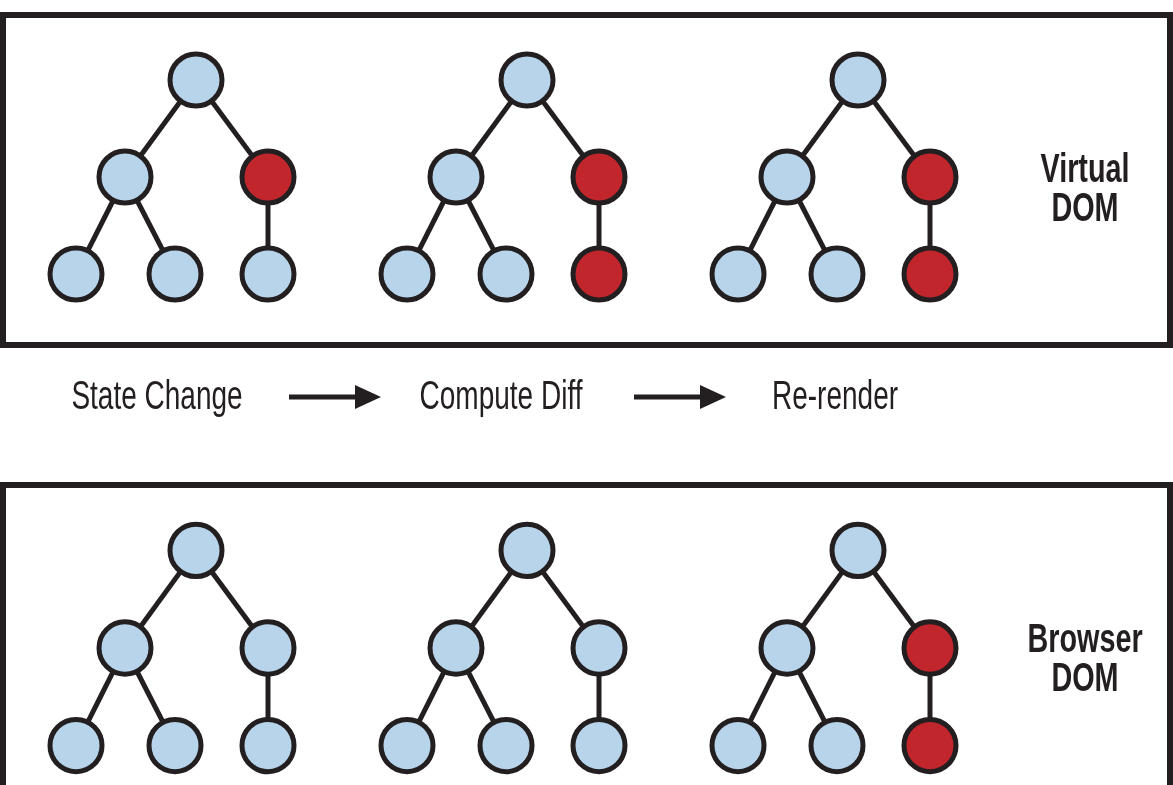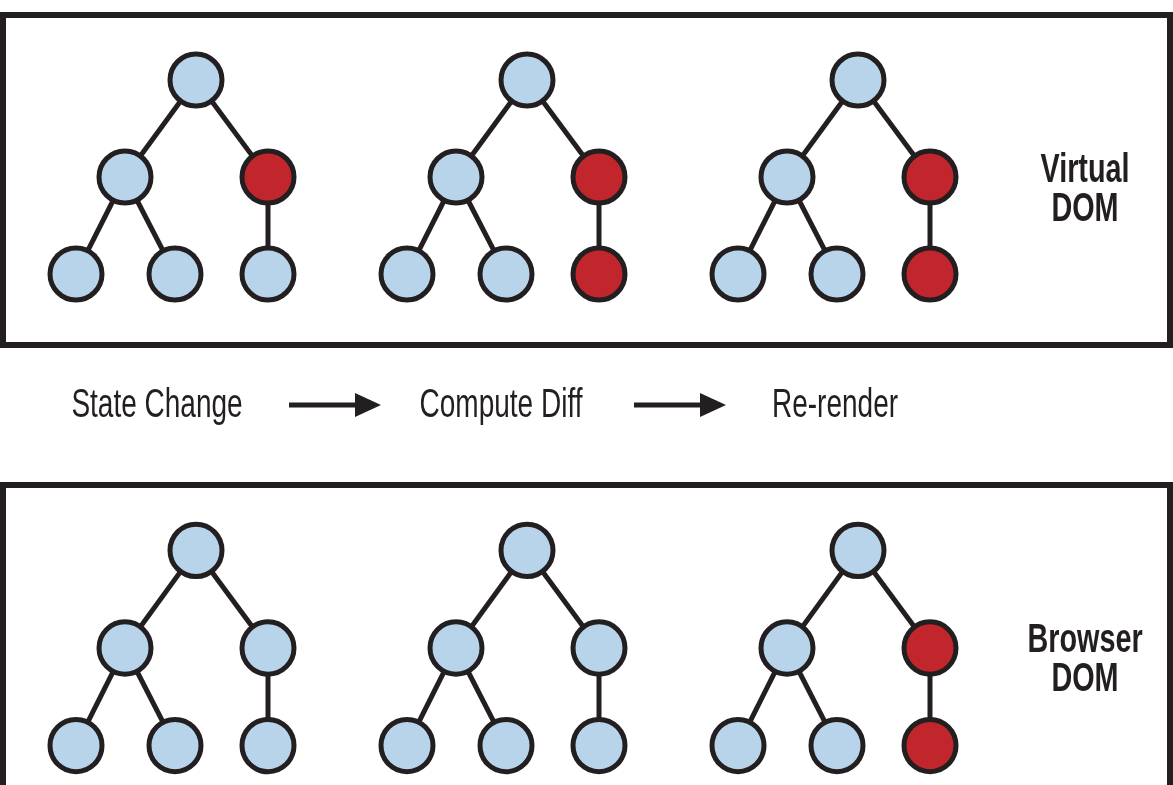--- a/index.html
+++ b/index.html
@@ -33,21 +33,21 @@
     transform: translate(-50%, -50%) scaleX(0.72);
     text-align: center;
     font-weight: 700;
     font-size: 40px;
     line-height: 39px;
     white-space: nowrap;
     color: var(--text);
   }
 
   .flow {
-    position: absolute; left: 0; top: 336px;
+    position: absolute; left: 0; top: 328px;
     width: 1035px; height: 111px; padding-left: 48px;
   }
   .flow-step {
     position: absolute; top: 55px;
     transform: translate(-50%, -50%) scaleX(0.70);
     font-size: 40px;
     font-weight: 400;
     white-space: nowrap;
     color: var(--text);
   }

